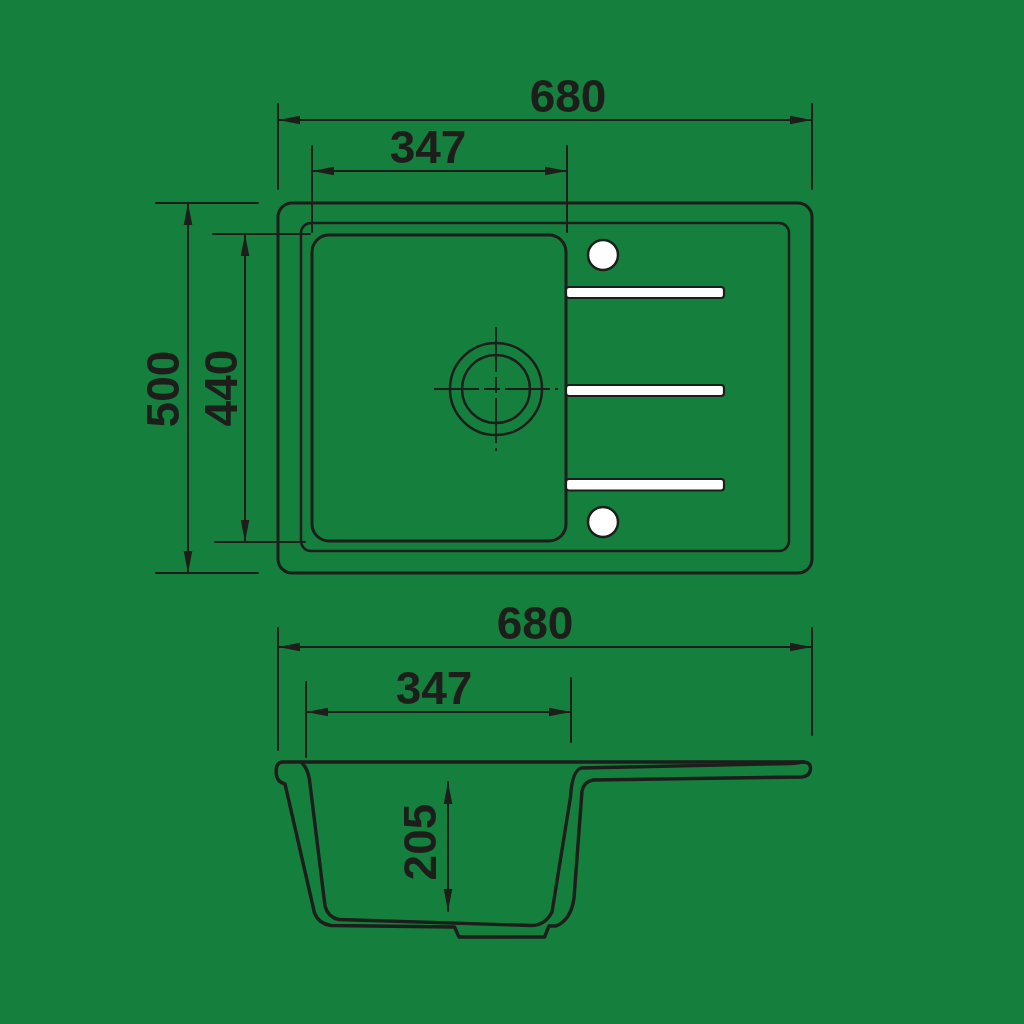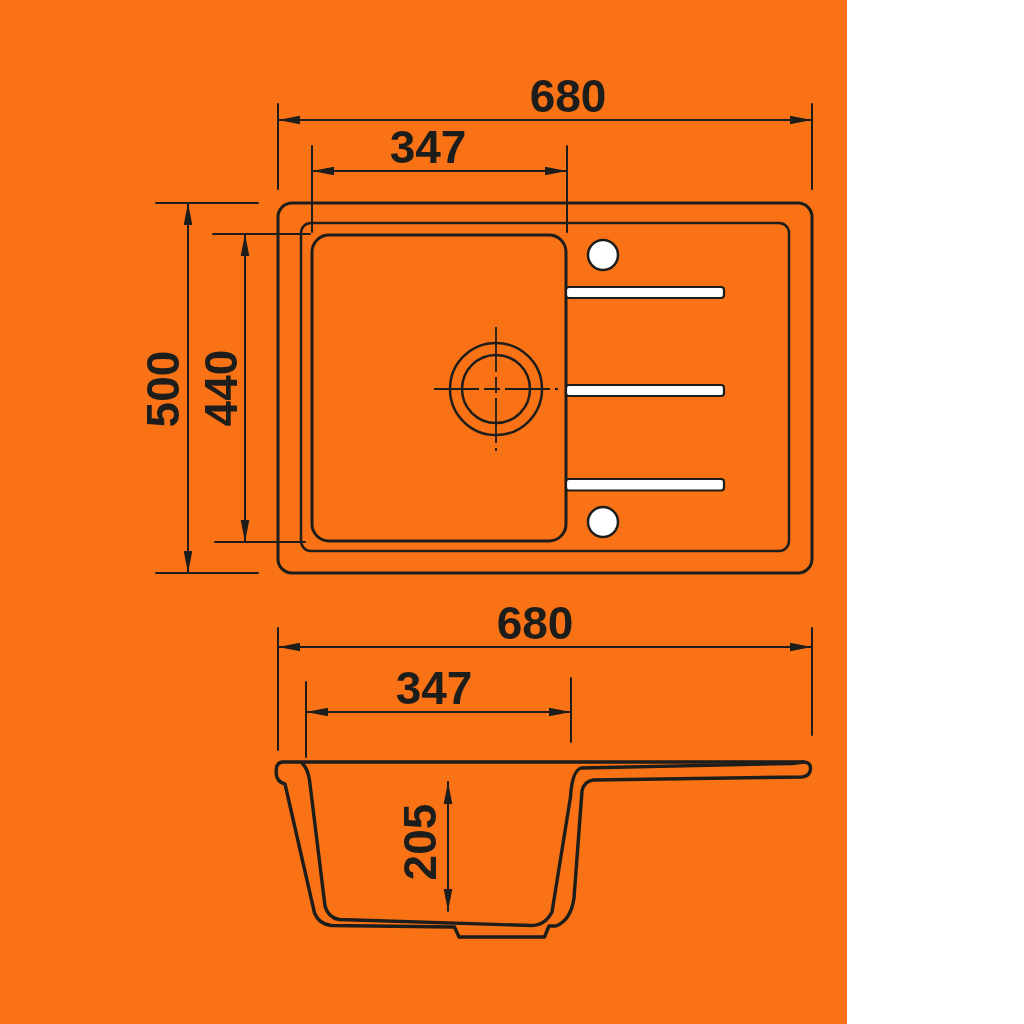--- a/index.html
+++ b/index.html
@@ -1,16 +1,16 @@
 <!DOCTYPE html>
 <html><head>
 <meta charset="utf-8">
 <style>
   html,body{margin:0;padding:0;background:#ffffff;}
-  .canvas{position:relative;width:847px;height:1024px;background:#f97316;overflow:hidden;text-align:right;}
+  .canvas{position:relative;width:1024px;height:1024px;background:#15803d;overflow:hidden;text-align:right;}
   svg{display:block;}
   .dimtext{font-family:"Liberation Sans",sans-serif;font-weight:bold;font-size:46px;fill:#1d1d1b;}
   .outline{stroke:#1d1d1b;fill:none;stroke-linejoin:round;stroke-linecap:round;}
   .thick{stroke-width:3;}
   .thick2{stroke-width:3.4;}
   .mid{stroke-width:2.5;}
   .thin{stroke-width:2;}
   .centerline{stroke:#1d1d1b;stroke-width:1.8;fill:none;}
   .arrow{fill:#1d1d1b;stroke:none;}
   .whitefill{fill:#ffffff;}

